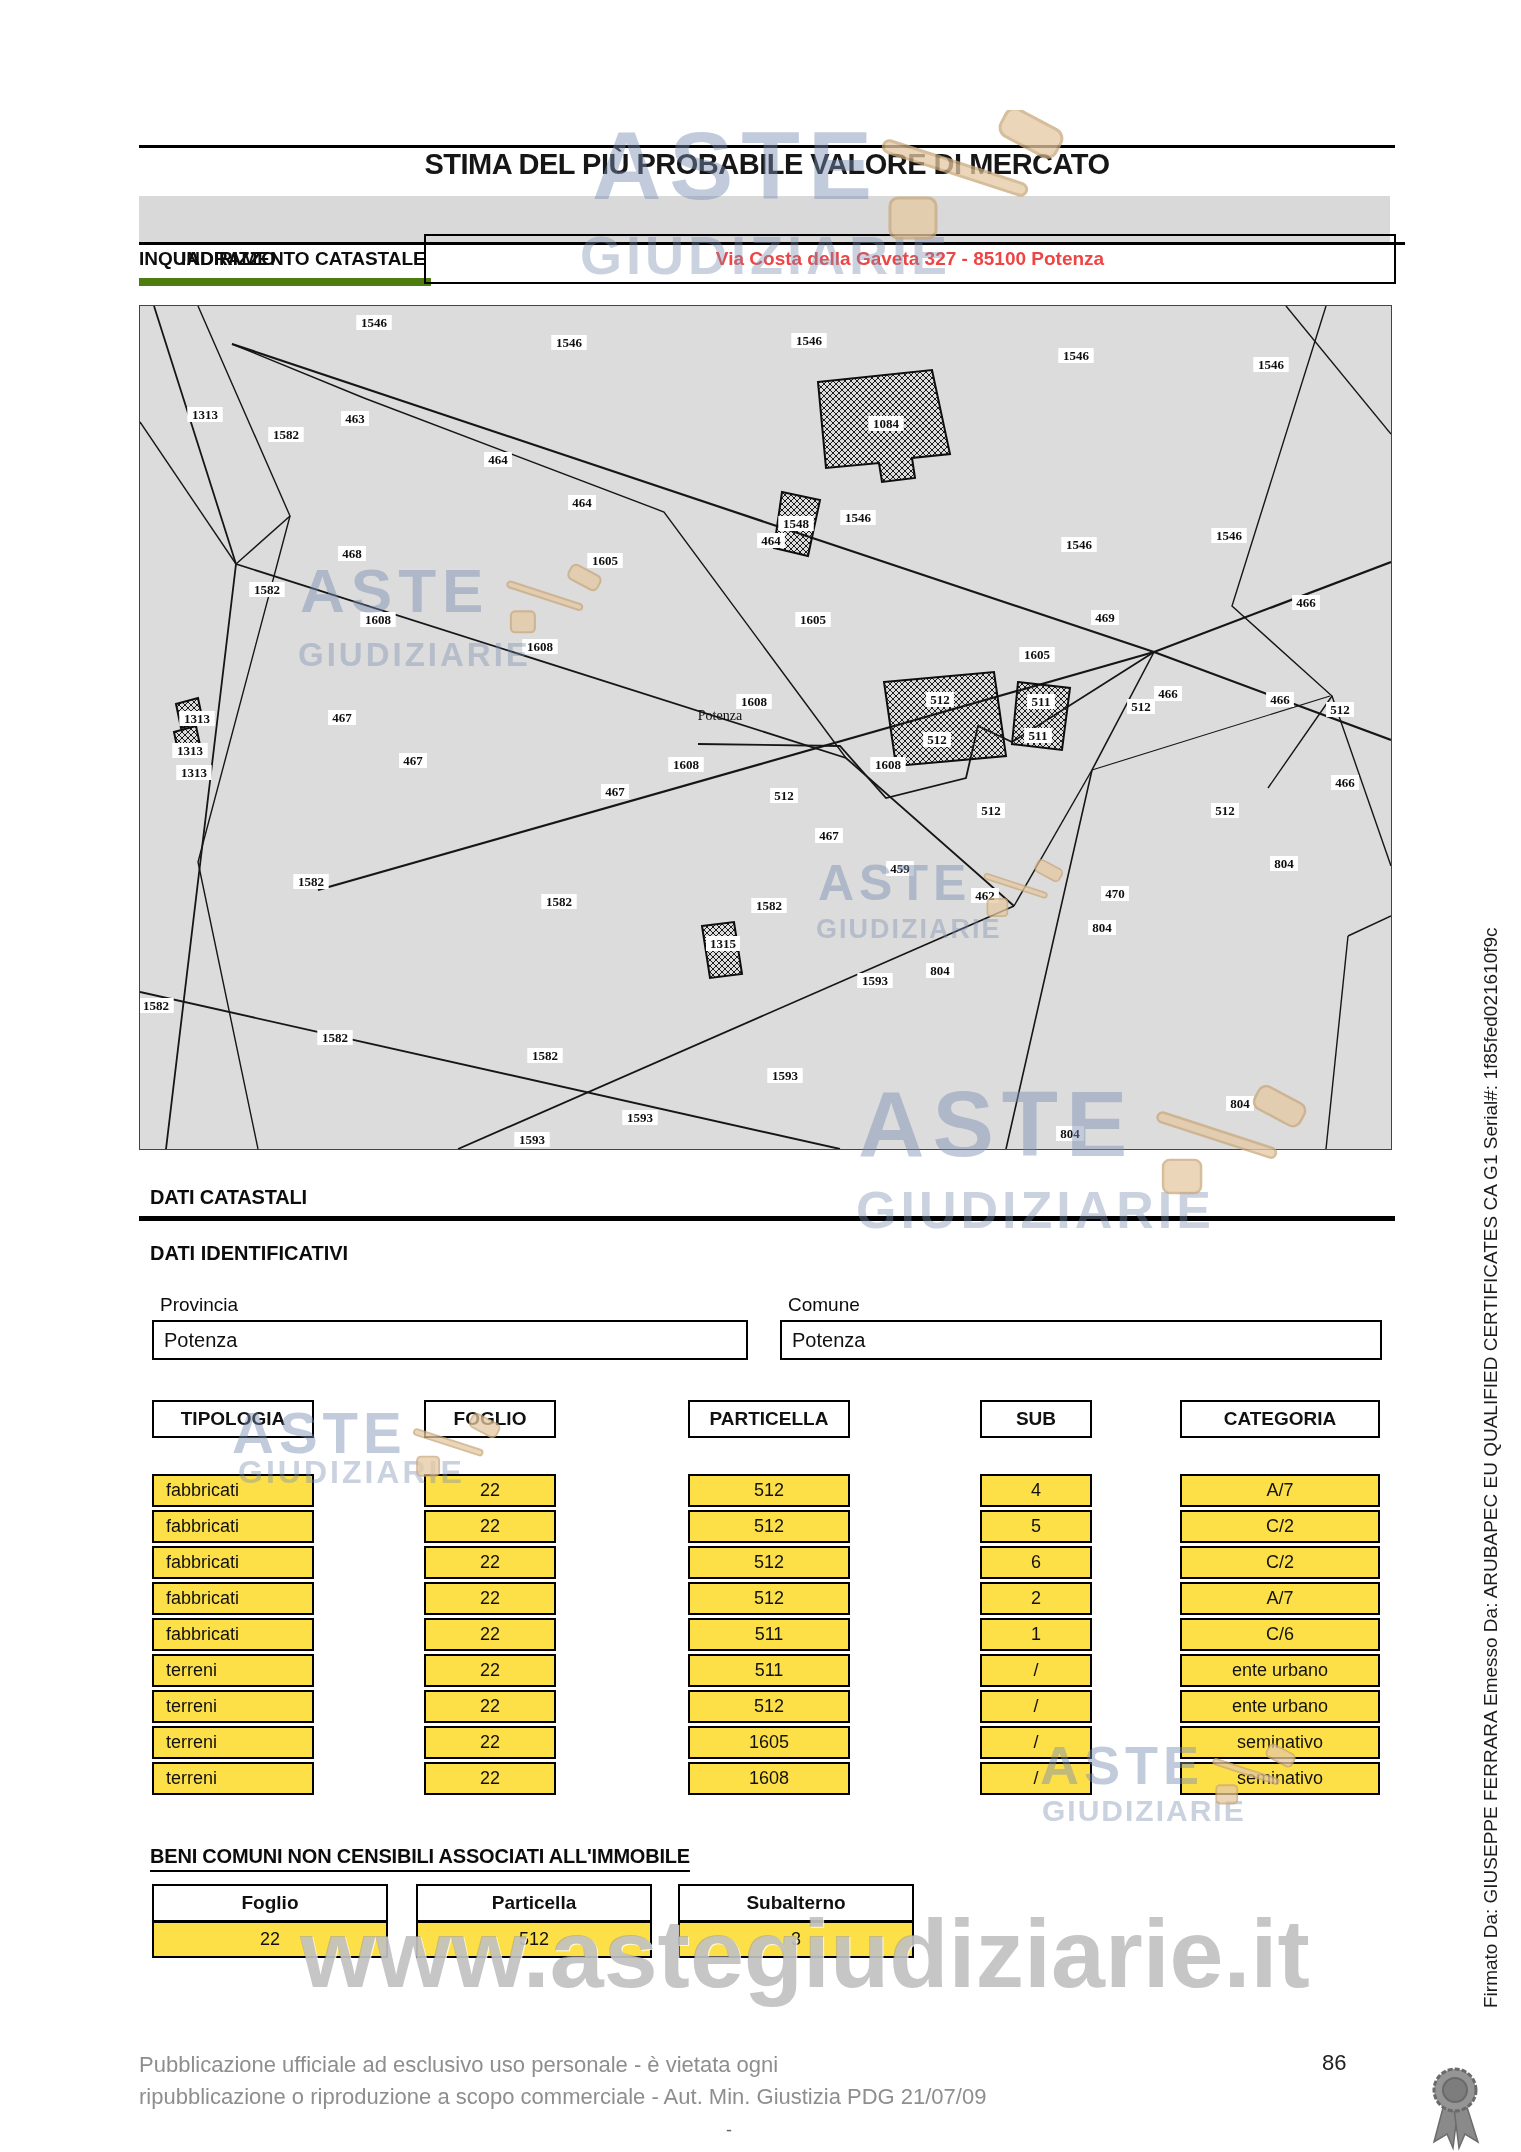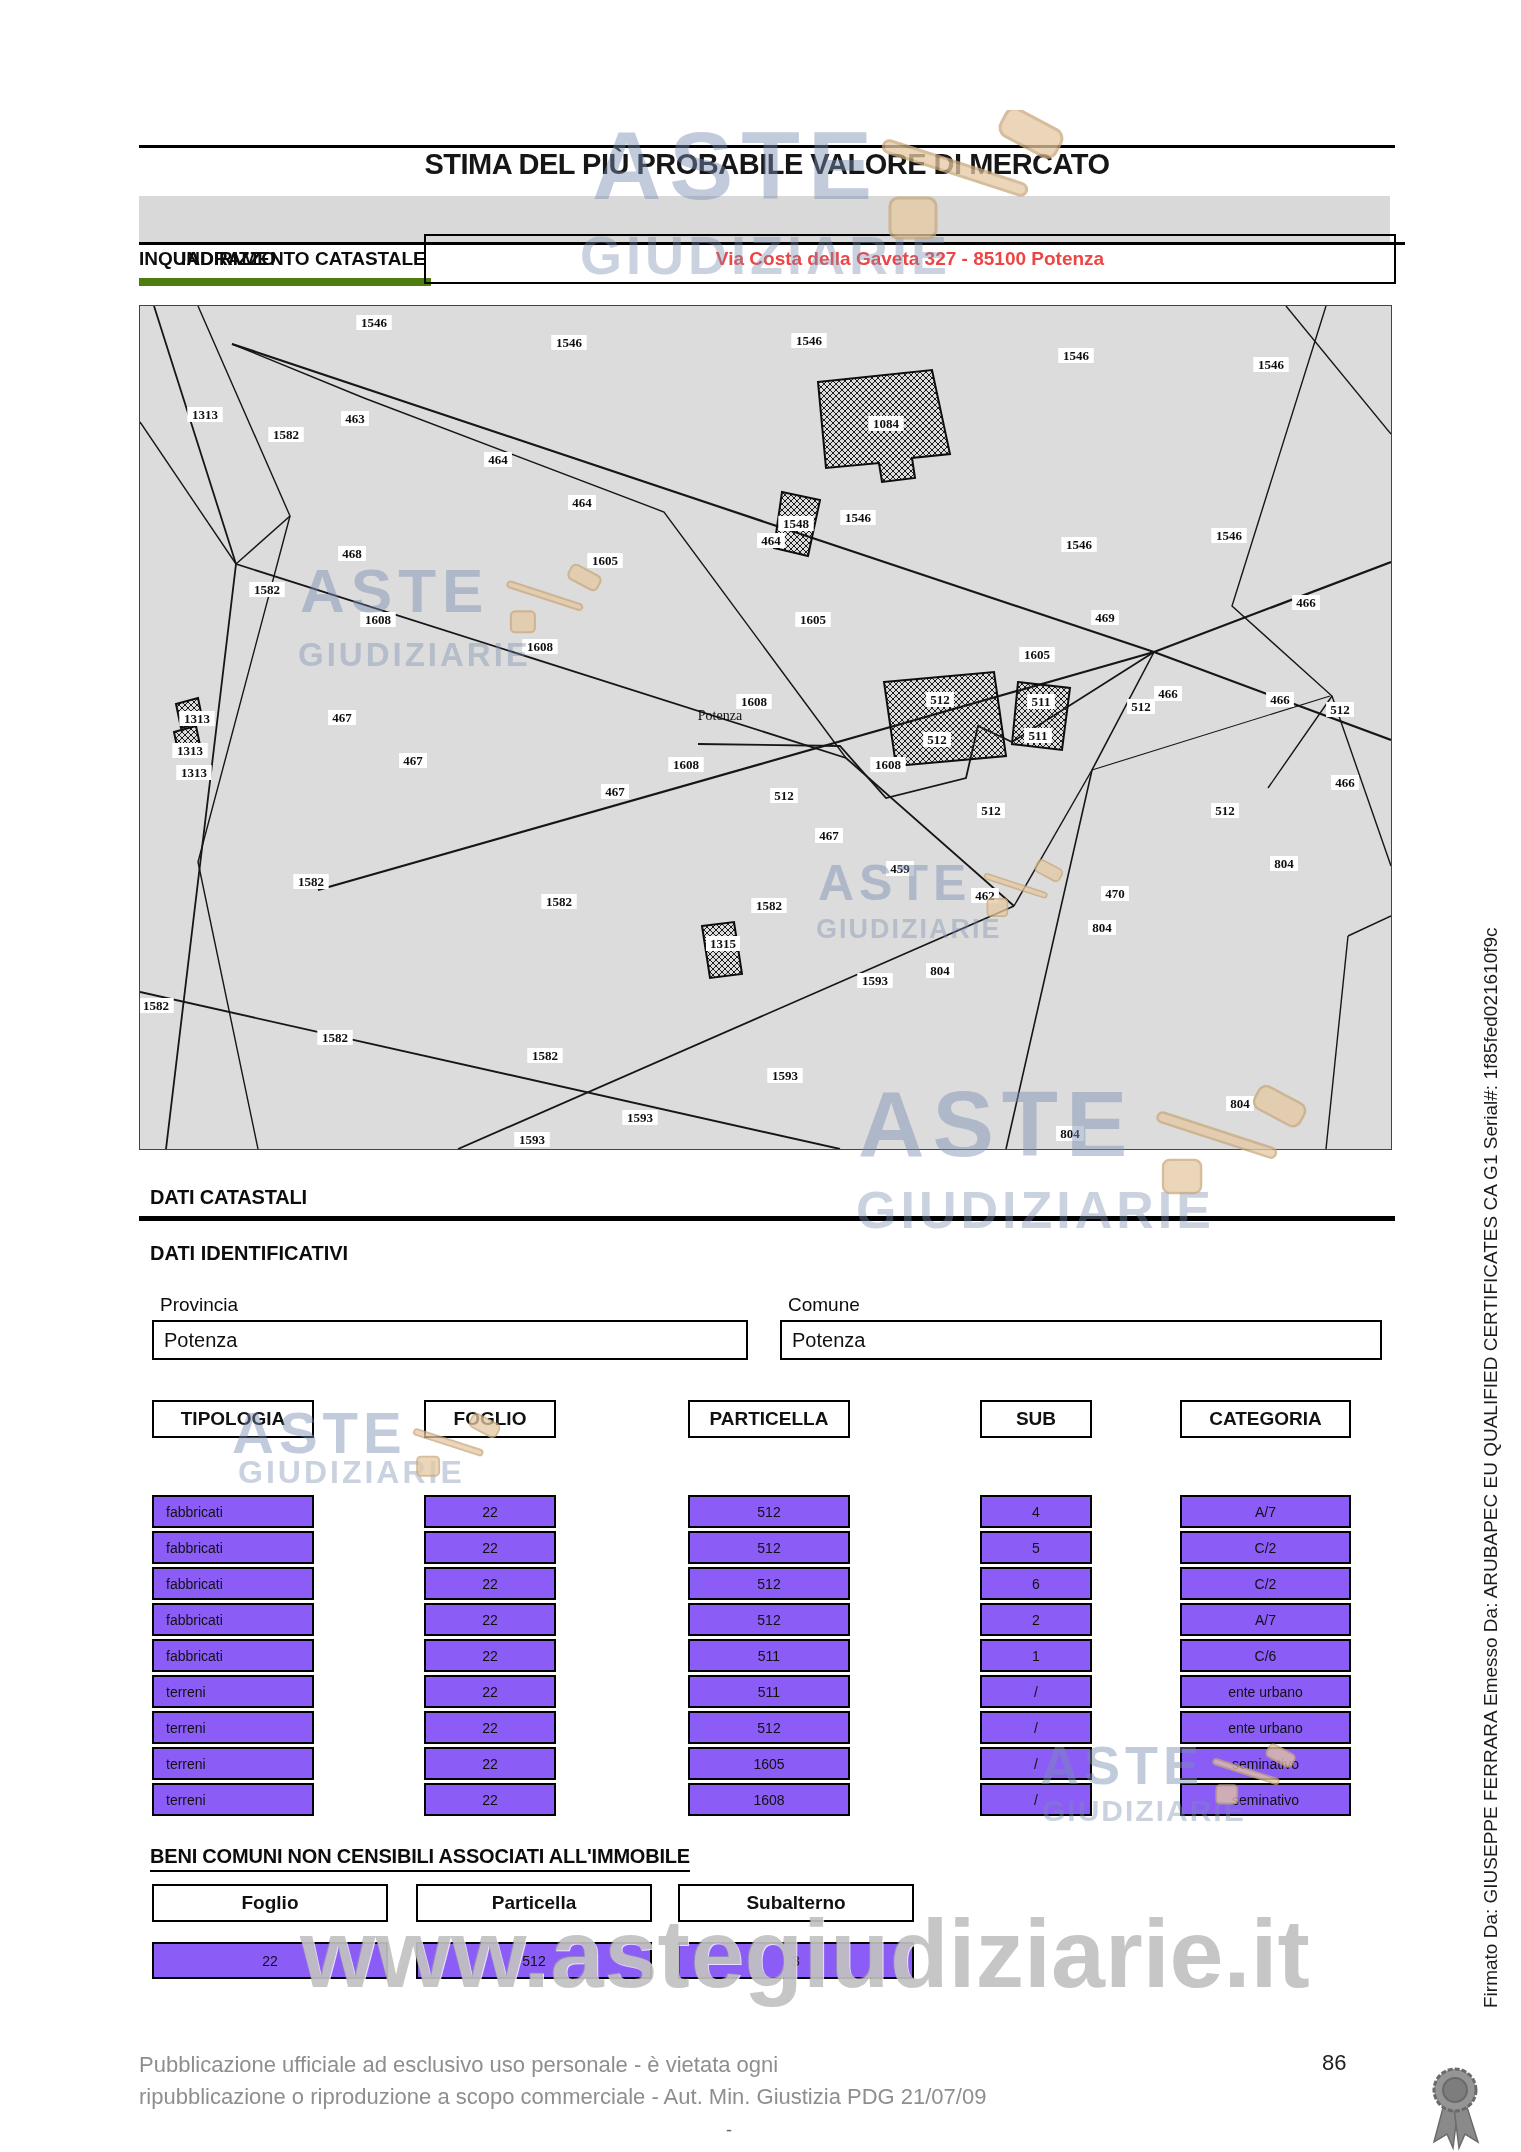--- a/index.html
+++ b/index.html
@@ -27,22 +27,22 @@
   .sec-head{position:absolute;font-size:20px;font-weight:bold;color:#0c0c0c;letter-spacing:-0.2px;}
   .sec-sub{position:absolute;font-size:20px;font-weight:bold;color:#0c0c0c;}
   .fld-label{position:absolute;font-size:19px;color:#0c0c0c;}
   .fld-box{position:absolute;height:36px;border:2.5px solid #000;display:flex;align-items:center;
            padding-left:10px;font-size:20px;background:#fff;}
 
   .gwrap{position:absolute;left:0;top:0;}
   .gcol{position:absolute;top:0;text-align:right;}
   .ghead{position:absolute;left:0;right:0;top:0;height:34px;border:2.5px solid #000;
          display:flex;align-items:center;justify-content:center;font-size:19px;font-weight:bold;background:#fff;}
-  .gcell{position:absolute;left:0;right:0;height:29px;border:2px solid #000;background:#8b5cf6;
-         display:flex;align-items:center;justify-content:center;font-size:14px;margin-top:21px;}
+  .gcell{position:absolute;left:0;right:0;height:29px;border:2px solid #000;background:#fde047;
+         display:flex;align-items:center;justify-content:center;font-size:18px;}
   .gcell.lft{justify-content:flex-start;padding-left:12px;}
 
   .beni-head{border-bottom:2.5px solid #000;padding-bottom:3px;}
 
   .wm{position:absolute;color:rgba(122,142,178,0.46);font-weight:bold;pointer-events:none;
       white-space:nowrap;z-index:6;line-height:1;}
   .wm2{color:rgba(122,142,178,0.40);}
   .wm-url{position:absolute;z-index:9;color:rgba(160,160,160,0.60);font-size:97px;font-weight:bold;
           letter-spacing:0px;pointer-events:none;white-space:nowrap;
           text-shadow:1px 1px 0 rgba(255,255,255,0.8);}
@@ -307,21 +307,21 @@
         <div class="gcell" style="top: 74px;">4</div>
         <div class="gcell" style="top: 110px;">5</div>
         <div class="gcell" style="top: 146px;">6</div>
         <div class="gcell" style="top: 182px;">2</div>
         <div class="gcell" style="top: 218px;">1</div>
         <div class="gcell" style="top: 254px;">/</div>
         <div class="gcell" style="top: 290px;">/</div>
         <div class="gcell" style="top: 326px;">/</div>
         <div class="gcell" style="top: 362px;">/</div>
       </div>
-      <div class="gcol" style="left: 1180px; width: 171px; height: 398px;">
+      <div class="gcol" style="left: 1180px; width: 200px; height: 398px;">
         <div class="ghead">CATEGORIA</div>
         <div class="gcell" style="top: 74px;">A/7</div>
         <div class="gcell" style="top: 110px;">C/2</div>
         <div class="gcell" style="top: 146px;">C/2</div>
         <div class="gcell" style="top: 182px;">A/7</div>
         <div class="gcell" style="top: 218px;">C/6</div>
         <div class="gcell" style="top: 254px;">ente urbano</div>
         <div class="gcell" style="top: 290px;">ente urbano</div>
         <div class="gcell" style="top: 326px;">seminativo</div>
         <div class="gcell" style="top: 362px;">seminativo</div>

